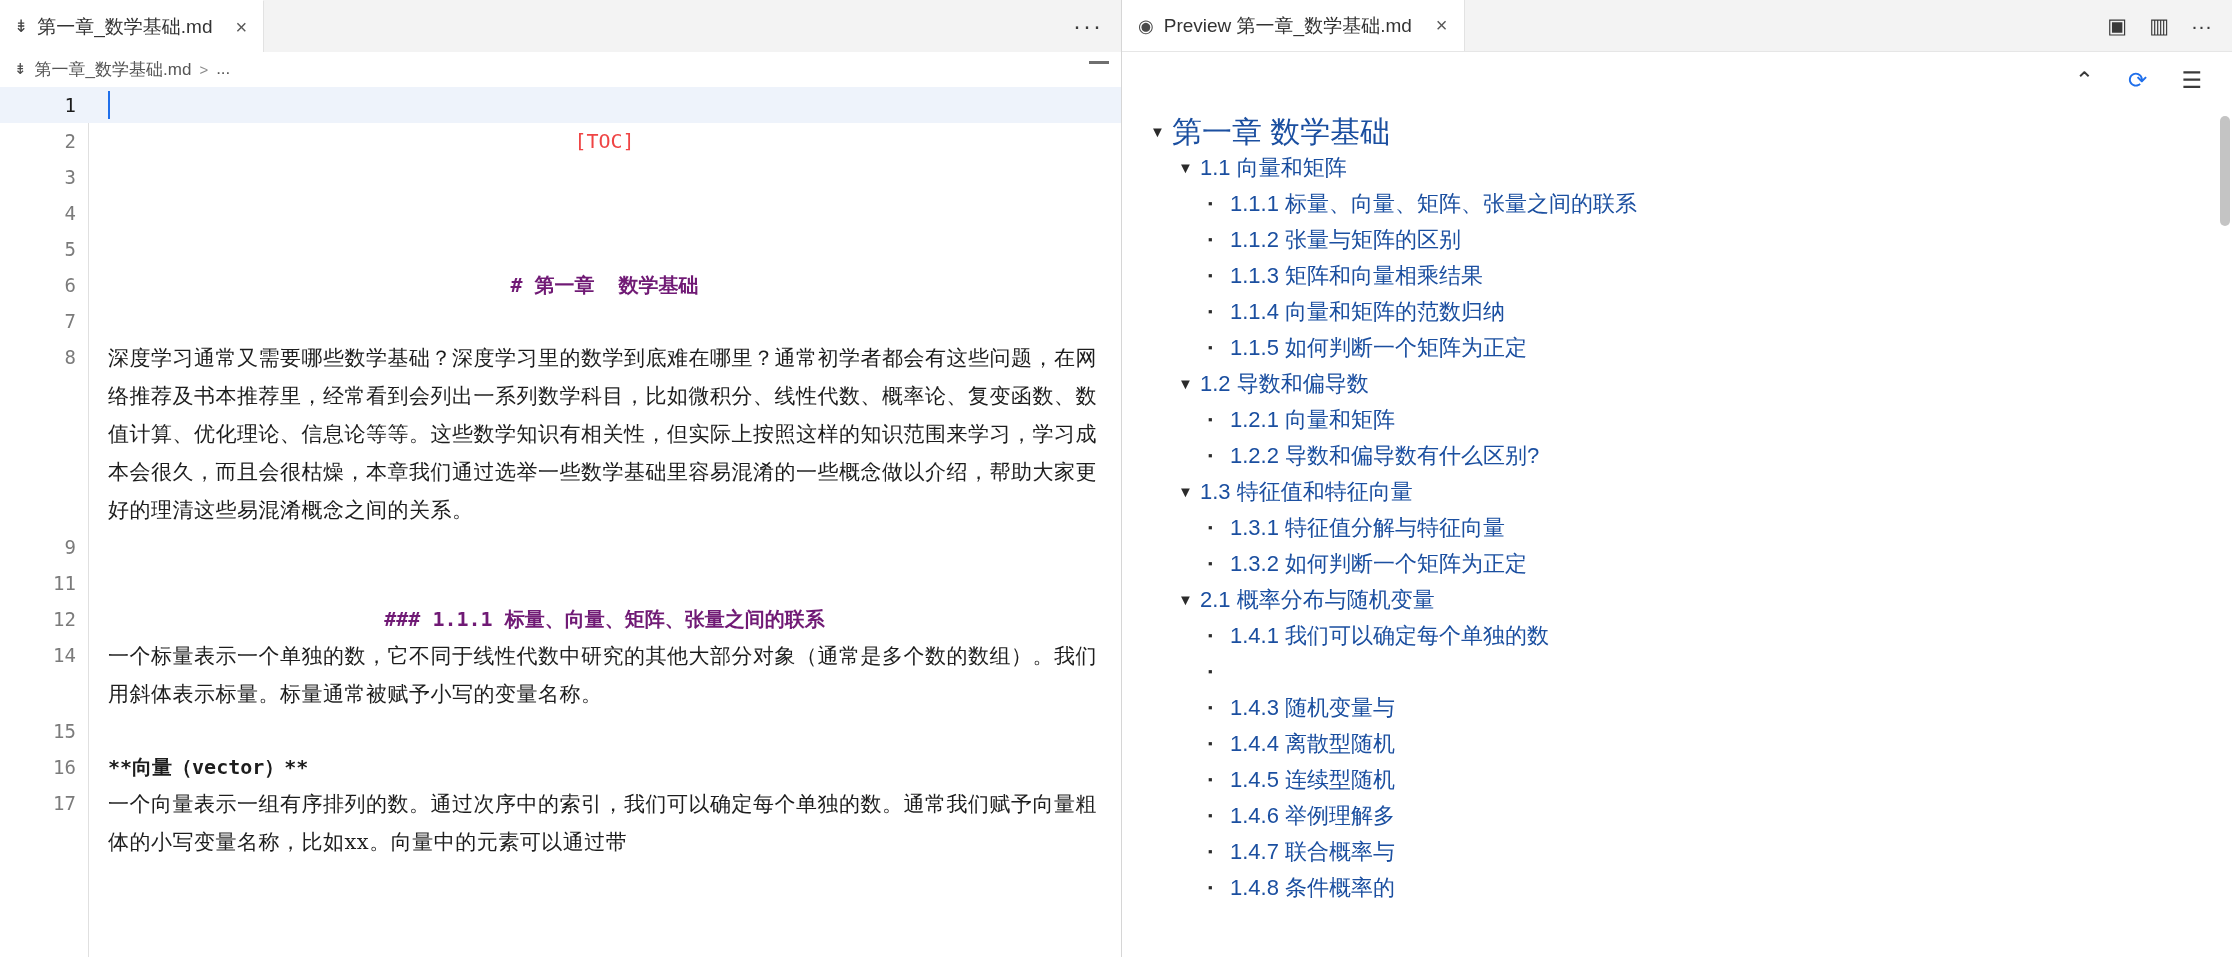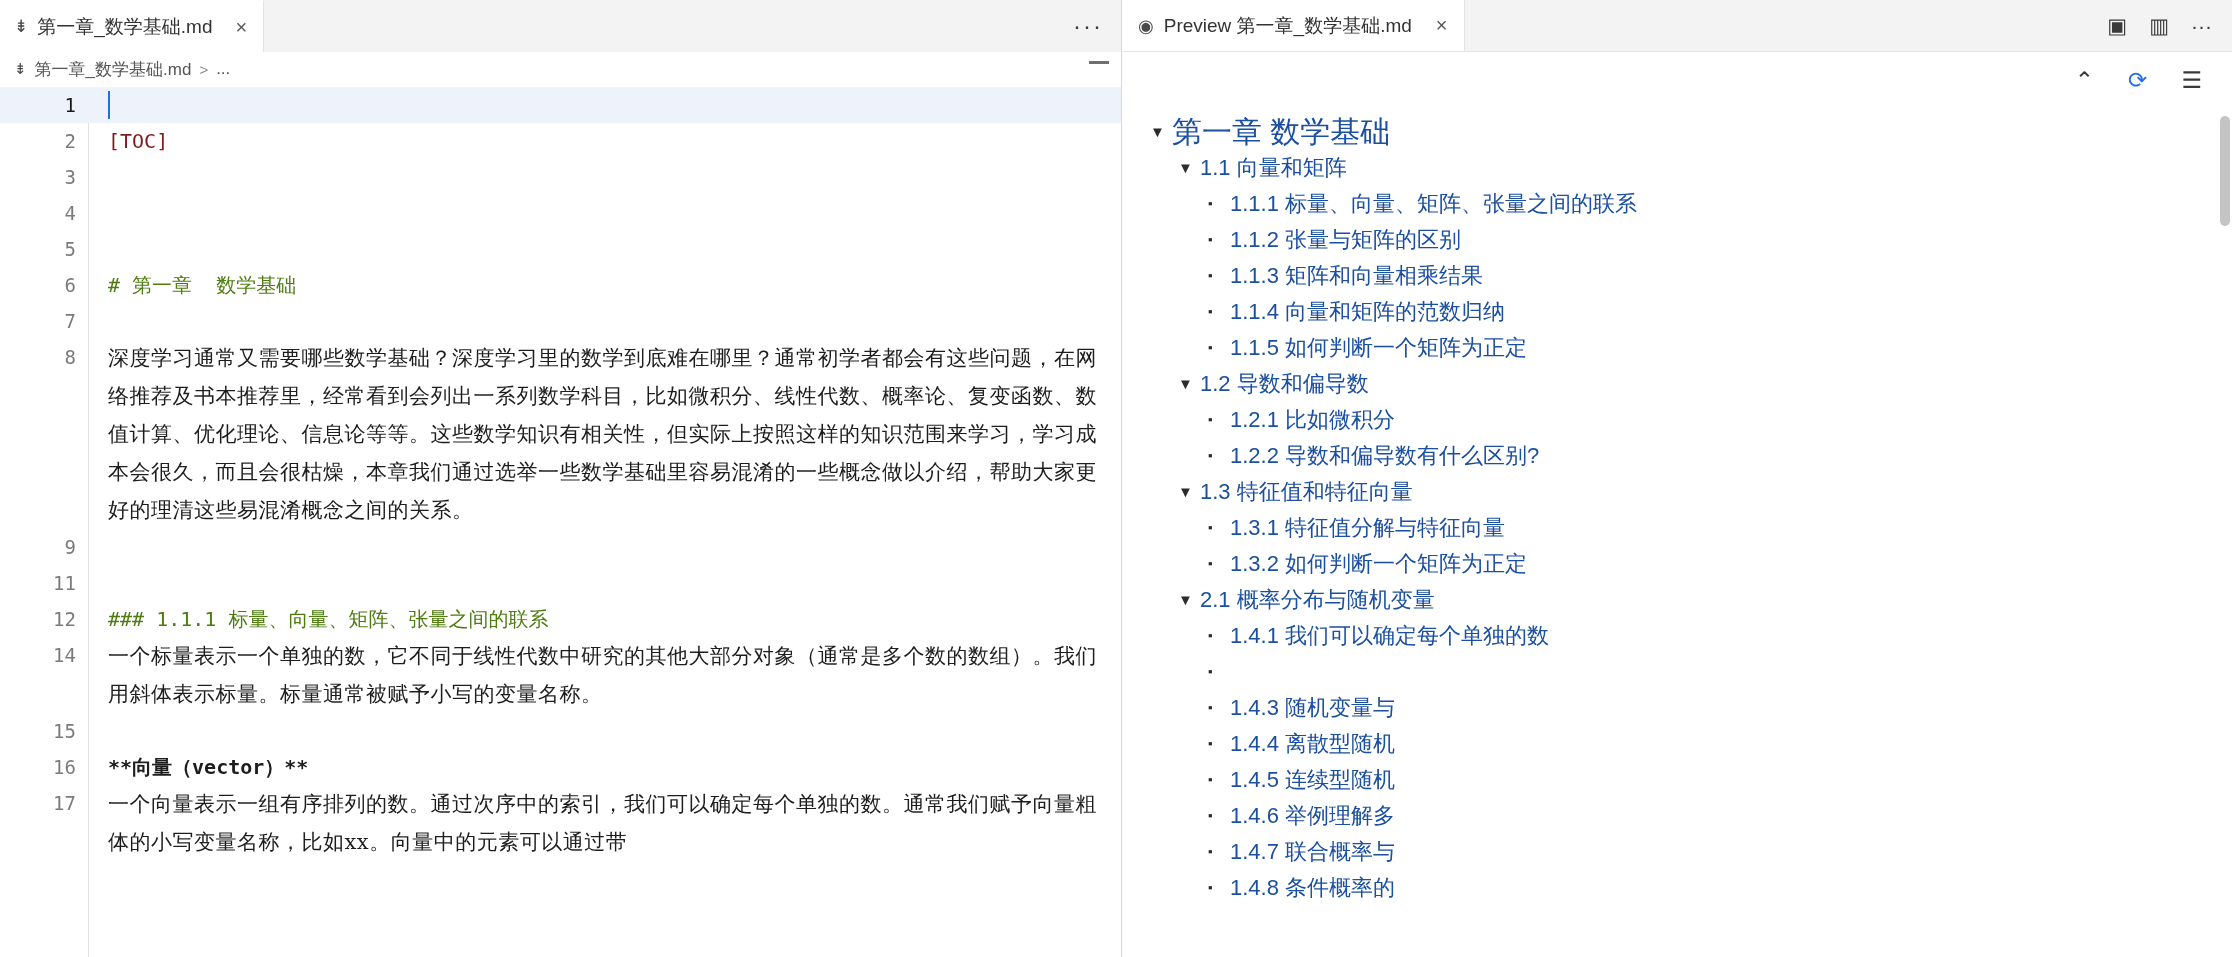--- a/index.html
+++ b/index.html
@@ -116,29 +116,29 @@
     flex: 1;
     font-size: 20px;
     line-height: 36px;
     color: #1d1d1d;
     padding-left: 12px;
     padding-right: 20px;
     white-space: pre-wrap;
     word-break: break-word;
     font-family: "DejaVu Sans Mono", "DejaVu Sans", monospace;
   }
-  .code-text.md-heading { font-weight: normal; color: #4d7c0f; }
+  .code-text.md-heading { font-weight: bold; color: #701a75; text-align: center; }
   .code-text.md-bold { font-weight: bold; }
   .code-text.prose {
     font-family: "DejaVu Serif", serif;
     font-size: 21px;
     line-height: 38px;
     letter-spacing: 0.5px;
   }
-  .code-text.toc { color: #7f1d1d; }
+  .code-text.toc { color: #ef4444; text-align: center; }
   .vline {
     position: absolute;
     left: 88px;
     top: 0;
     bottom: 0;
     width: 1px;
     background: #e0e0e0;
   }
   .cursor-caret {
     position: absolute;
@@ -389,21 +389,21 @@
         <div class="toc-row toc-l2">
           <span class="toc-bullet">▪</span>
           <span class="toc-text">1.1.5 如何判断一个矩阵为正定</span>
         </div>
         <div class="toc-row toc-l1">
           <span class="toc-caret">▼</span>
           <span class="toc-text">1.2 导数和偏导数</span>
         </div>
         <div class="toc-row toc-l2">
           <span class="toc-bullet">▪</span>
-          <span class="toc-text">1.2.1 比如微积分</span>
+          <span class="toc-text">1.2.1 向量和矩阵</span>
         </div>
         <div class="toc-row toc-l2">
           <span class="toc-bullet">▪</span>
           <span class="toc-text">1.2.2 导数和偏导数有什么区别?</span>
         </div>
         <div class="toc-row toc-l1">
           <span class="toc-caret">▼</span>
           <span class="toc-text">1.3 特征值和特征向量</span>
         </div>
         <div class="toc-row toc-l2">

